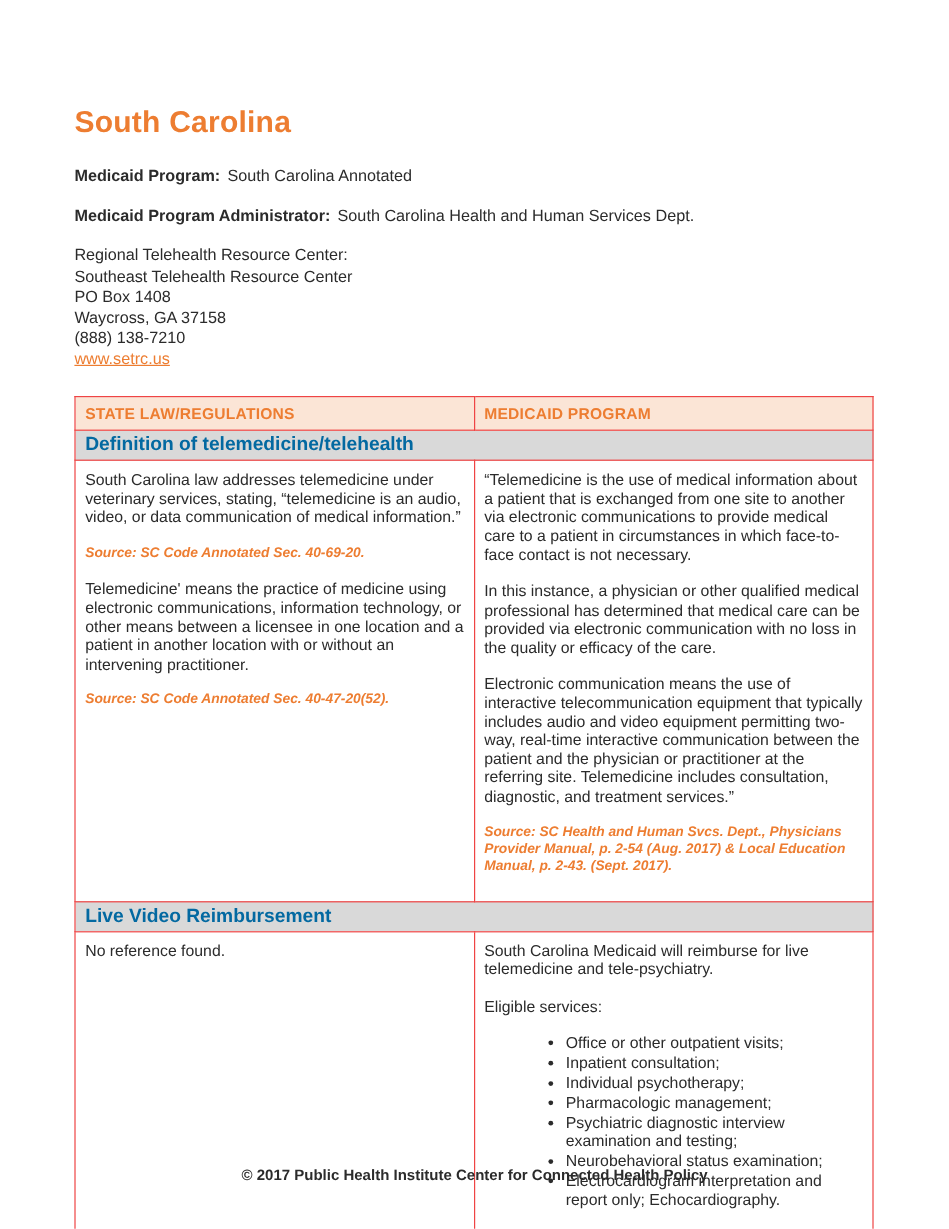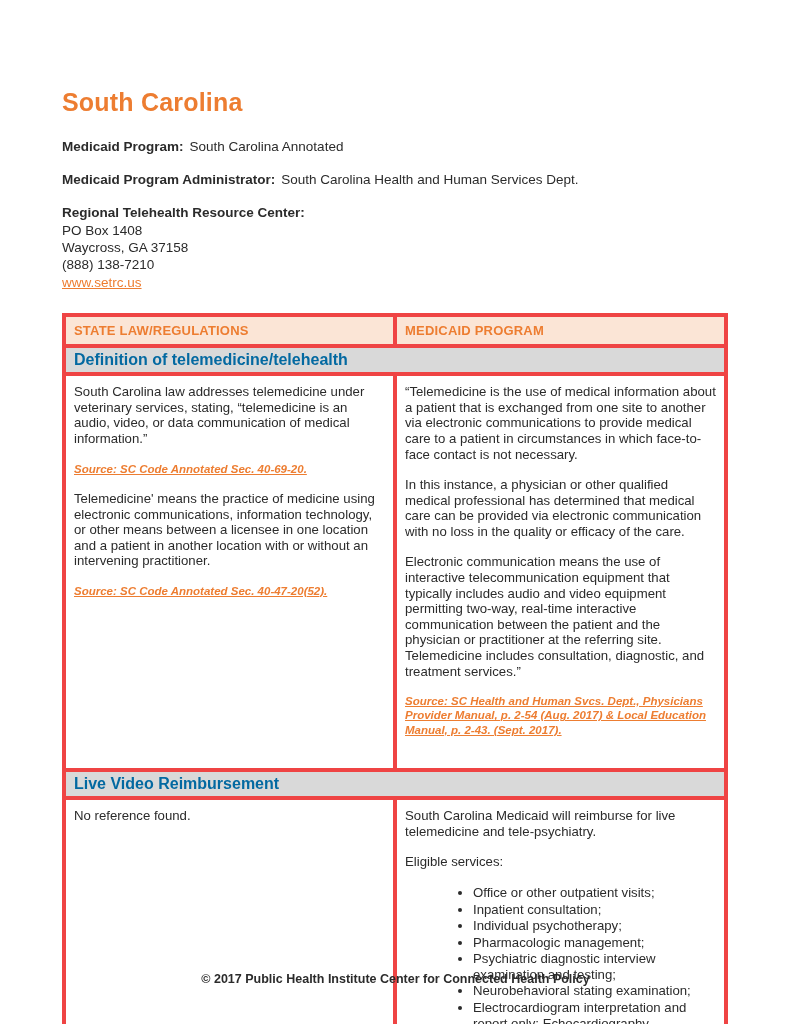--- a/index.html
+++ b/index.html
@@ -19,69 +19,68 @@
     font-size: 25px;
     font-weight: bold;
     letter-spacing: 0.2px;
     margin-bottom: 22px;
   }
 
   .meta-line { font-size: 13.5px; margin-bottom: 17px; line-height: 1.2; }
   .meta-line .lbl { font-weight: bold; }
   .meta-line .val { margin-left: 6px; }
 
-  .rtrc-label { font-size: 13.5px; font-weight: bold; line-height: 1.25; }
+  .rtrc-label { font-size: 13.5px; font-weight: normal; line-height: 1.25; }
   .rtrc-line { font-size: 13.5px; line-height: 1.26; }
   .rtrc-link {
     display: inline-block;
     font-size: 13.5px; line-height: 1.26;
     color: var(--accent-orange, #ED7D31);
     text-decoration: underline;
     cursor: pointer;
   }
 
   table.policy {
     width: 666px;
     margin-top: 22px;
     border-collapse: collapse;
     table-layout: fixed;
   }
   table.policy td, table.policy th {
-    border: 4px solid #ef4444;
+    border: 1px solid #ef4444;
     vertical-align: top;
     text-align: left;
   }
   th.col-head {
     background: var(--header-bg, #FBE5D6);
     color: var(--accent-orange, #ED7D31);
     font-size: 13px;
     font-weight: bold;
     padding: 6px 8px;
     letter-spacing: 0.2px;
   }
   td.section-head {
     background: var(--section-bg, #D9D9D9);
     color: #0369a1;
     font-size: 16px;
     font-weight: bold;
     padding: 3px 8px;
   }
   td.body-cell {
-    padding: 8px 8px 16px 8px;
+    padding: 8px 8px 6px 8px;
     font-size: 13.2px;
     line-height: 1.18;
   }
   td.body-cell p { margin: 0 0 15px 0; }
   p.source {
     color: var(--accent-orange, #ED7D31);
     font-weight: bold;
     font-style: italic;
     font-size: 11.5px;
     line-height: 1.25;
-    text-decoration: underline;
   }
   ul.services {
     margin: 0 0 15px 0;
     padding-left: 68px;
     list-style: disc outside;
   }
   ul.services li { margin-bottom: 1px; }
 
   .footer {
     position: absolute;
@@ -104,20 +103,21 @@
     <div class="meta-line">
       <span class="lbl">Medicaid Program:</span><span class="val">South Carolina Annotated</span>
     </div>
 
     <div class="meta-line">
       <span class="lbl">Medicaid Program Administrator:</span><span class="val">South Carolina Health and Human Services Dept.</span>
     </div>
 
     <div class="rtrc-block">
       <div class="rtrc-label">Regional Telehealth Resource Center:</div>
+      <div class="rtrc-line">Southeast Telehealth Resource Center</div>
       <div class="rtrc-line">PO Box 1408</div>
       <div class="rtrc-line">Waycross, GA 37158</div>
       <div class="rtrc-line">(888) 138-7210</div>
       <a class="rtrc-link">www.setrc.us</a>
     </div>
 
     <table class="policy">
       <colgroup>
           <col style="width:50%">
           <col style="width:50%">
@@ -155,21 +155,21 @@
         </td>
         <td class="body-cell">
           <p>South Carolina Medicaid will reimburse for live telemedicine and tele-psychiatry.</p>
           <p>Eligible services:</p>
           <ul class="services">
             <li>Office or other outpatient visits;</li>
             <li>Inpatient consultation;</li>
             <li>Individual psychotherapy;</li>
             <li>Pharmacologic management;</li>
             <li>Psychiatric diagnostic interview examination and testing;</li>
-            <li>Neurobehavioral stating examination;</li>
+            <li>Neurobehavioral status examination;</li>
             <li>Electrocardiogram interpretation and report only; Echocardiography.</li>
           </ul>
         </td>
       </tr>
     </tbody>
       </table>
 
   </div>
 
   <div class="footer">© 2017 Public Health Institute Center for Connected Health Policy</div>

